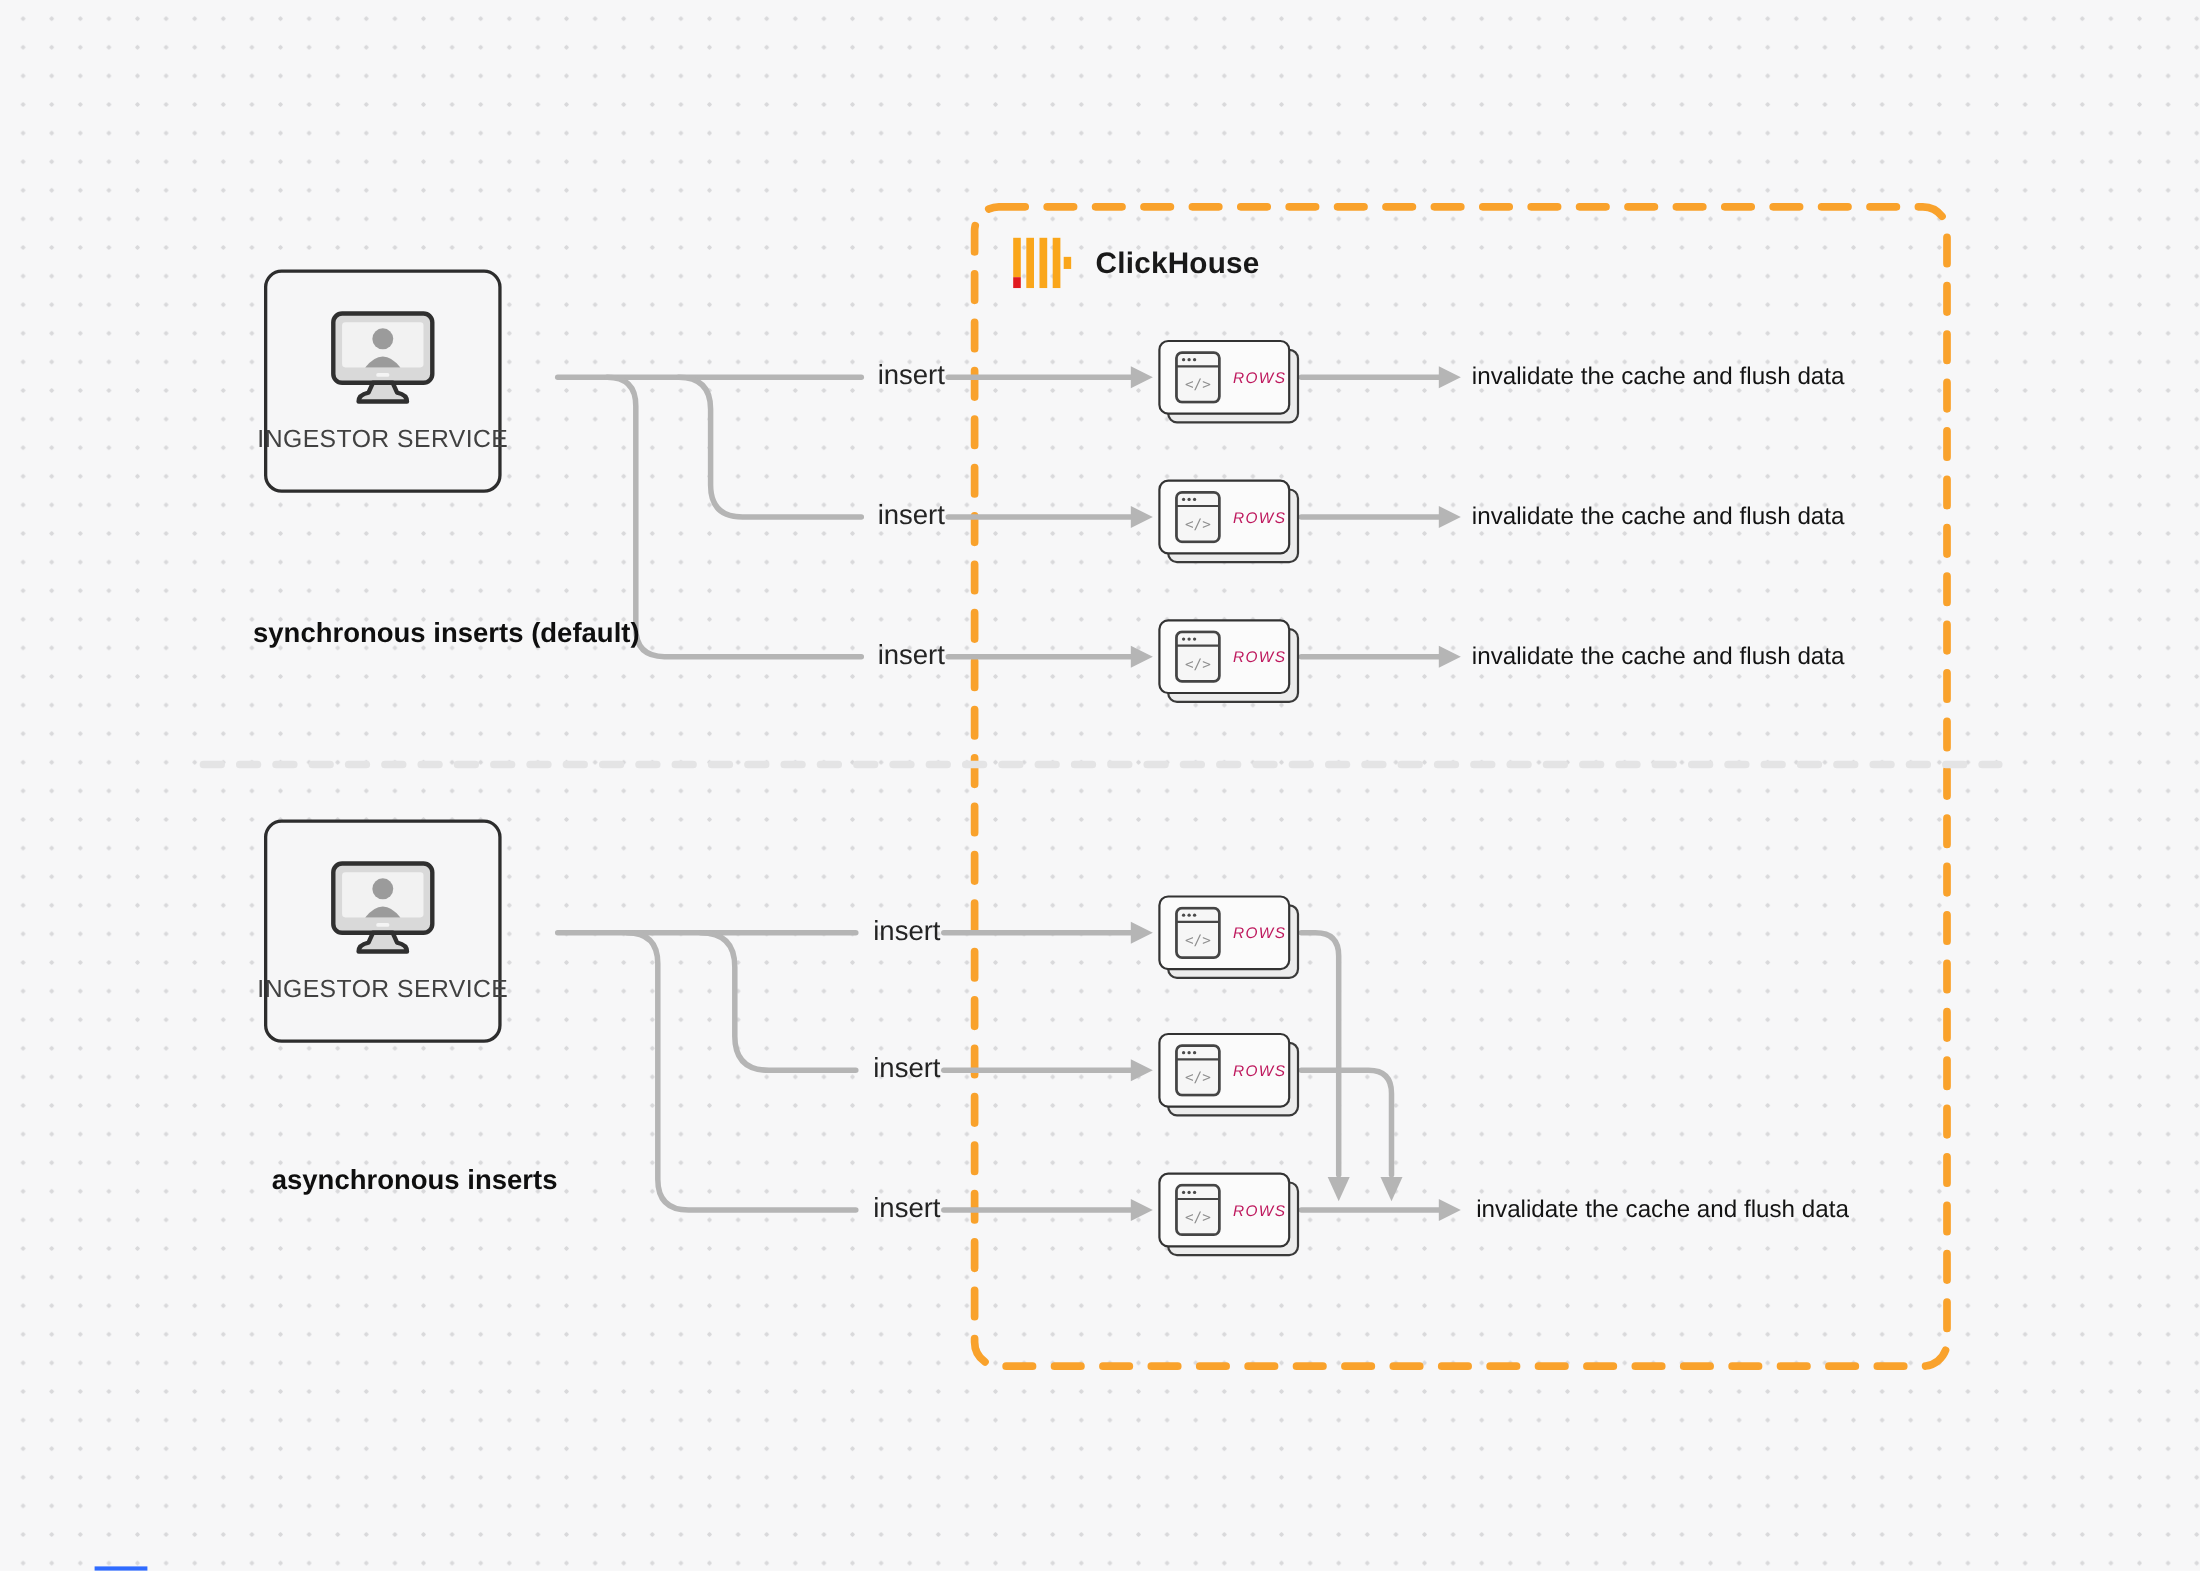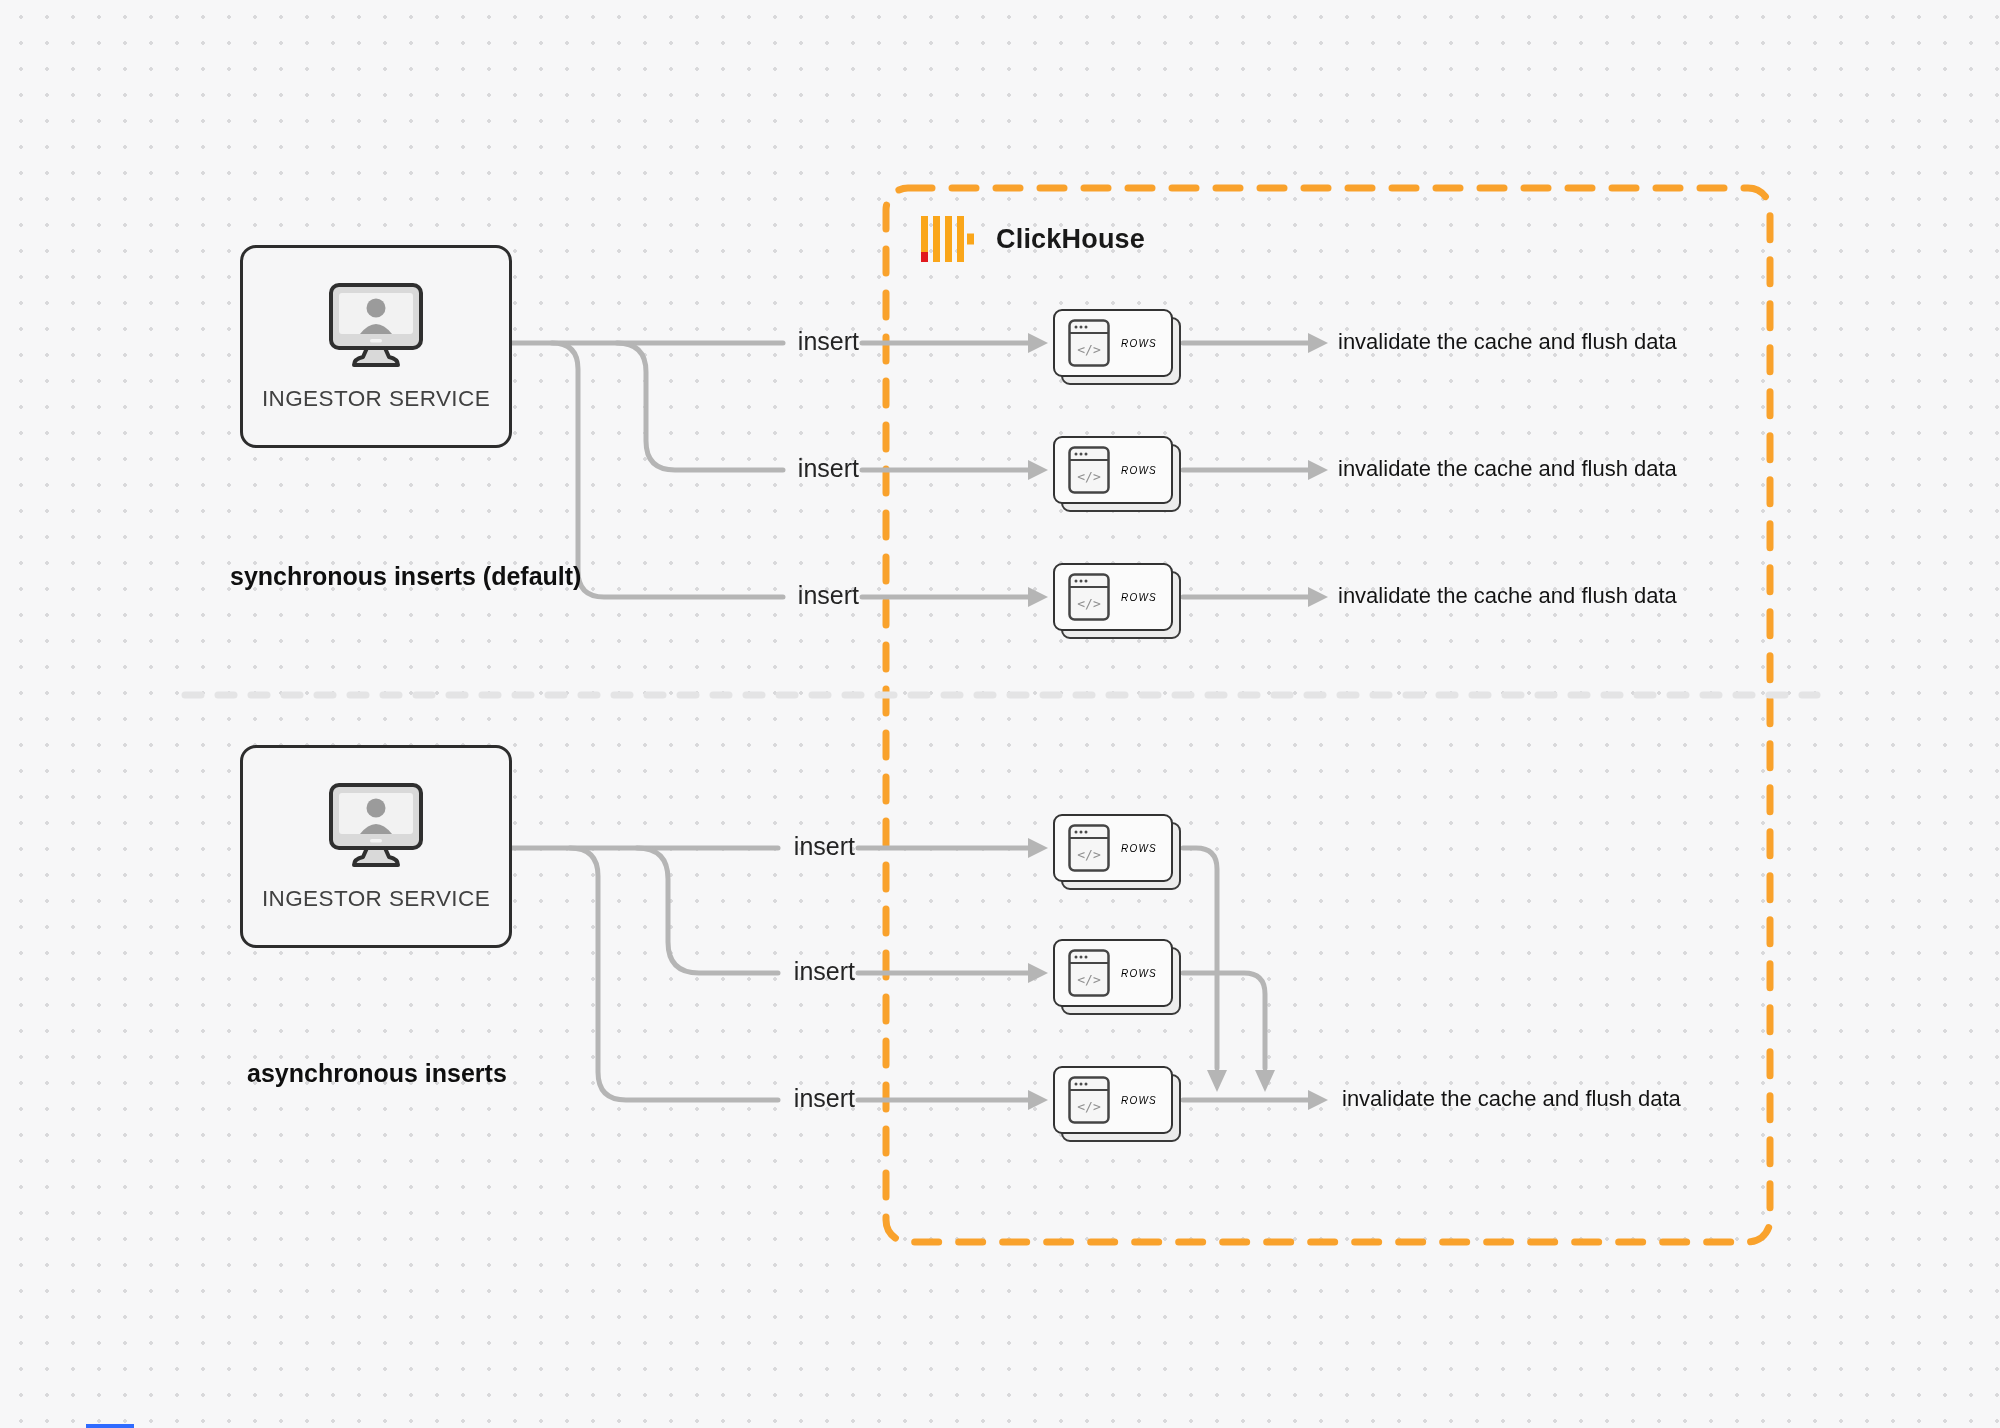--- a/index.html
+++ b/index.html
@@ -5,21 +5,21 @@
   html,body{margin:0;padding:0;}
   .canvas{
     position:relative;width:2000px;height:1428px;overflow:hidden;
     background-color:#f7f7f8;
     background-image:radial-gradient(circle,#d9d9db 1.7px,transparent 2.1px);
     background-size:26px 26px;background-position:8px 4px;
     font-family:"Liberation Sans",sans-serif;
   }
   .svg-layer{position:absolute;left:0;top:0;width:2000px;height:1428px;}
   .source-box{
-    position:absolute;width:272px;height:203px;box-sizing:border-box;
+    position:absolute;width:216px;height:203px;box-sizing:border-box;
     background:#f6f6f7;border:3.5px solid #2d2d2d;border-radius:16px;
     display:flex;flex-direction:column;align-items:center;justify-content:center;gap:12px;
   }
   .source-box .src-label{font-size:22.5px;color:#414141;letter-spacing:.4px;white-space:nowrap;}
   .caption{position:absolute;font-weight:bold;font-size:25px;color:#0f0f0f;white-space:nowrap;}
   .insert-label{
     position:absolute;width:74px;text-align:right;font-size:25px;color:#242424;
     transform:translateY(-54%);white-space:nowrap;
   }
   .result-label{
@@ -28,21 +28,21 @@
   .rows-card{position:absolute;width:130px;height:78px;}
   .rows-card .back{
     position:absolute;left:8px;top:8px;width:120px;height:68px;box-sizing:border-box;
     border:2.5px solid #3a3a3a;border-radius:9px;background:#ececec;
   }
   .rows-card .front{
     position:absolute;left:0;top:0;width:120px;height:68px;box-sizing:border-box;
     border:2.5px solid #333;border-radius:9px;background:#fbfbfb;
     display:flex;align-items:center;padding-left:13px;gap:11px;
   }
-  .rows-label{font-style:italic;font-size:10px;color:#000000;letter-spacing:1.2px;font-weight:500;}
+  .rows-label{font-style:italic;font-size:14px;color:#be185d;letter-spacing:1.2px;font-weight:500;}
   .brand-row{position:absolute;left:921px;top:216px;display:flex;align-items:center;gap:22px;justify-content:center;}
   .brand-name{font-size:27px;font-weight:600;color:#191919;letter-spacing:.2px;white-space:nowrap;}
   .edge-artifact{position:absolute;left:86px;top:1424px;width:48px;height:4px;background:#2f6bff;}
 </style>
 </head>
 <body>
 
 <div class="canvas">
 
   <svg class="svg-layer" viewBox="0 0 2000 1428">

